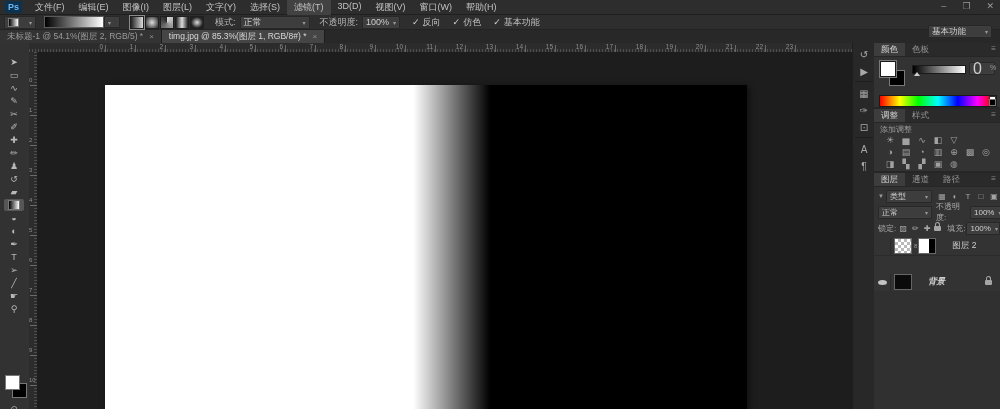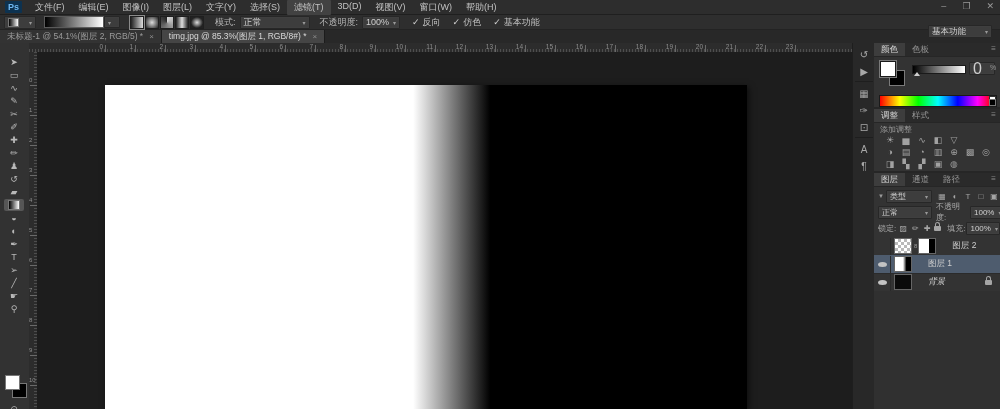--- a/index.html
+++ b/index.html
@@ -416,33 +416,26 @@
         </div>
       </div>
 
       <div class="layer-row" style="top:64px;">
         <div class="eyecell"></div>
         <div class="thumb checker"></div>
         <span class="linkic">8</span>
         <div class="thumb maskthumb" style="margin-left:1px;"></div>
         <span class="lname">图层 2</span>
       </div>
-      <div class="layer-row sel" style="top:82px;">
-        <div class="eyecell">
-            <span class="eye"></span>
-          </div>
-        <div class="thumb gradthumb"></div>
-        <span class="lname">图层 1</span>
-      </div>
       <div class="layer-row" style="top:100px;">
         <div class="eyecell">
             <span class="eye"></span>
           </div>
         <div class="thumb bgthumb"></div>
-        <span class="lname" style="font-style:italic;">背景</span>
+        <span class="lname" style="font-style:italic;font-weight:bold;">背景</span>
         <span class="padlock" style="margin-left:auto;margin-right:8px;"></span>
       </div>
       <div id="layers-empty" style="top:118px;height:118px;"></div>
     </div>
   </div>
 <div class="dd" style="position: absolute; right: 8px; top: 16px; width: 56px; font-size: 8.5px; margin-top: 9px;">
       <span>基本功能</span>
       <span class="arr">▾</span>
     </div>
   </div>

